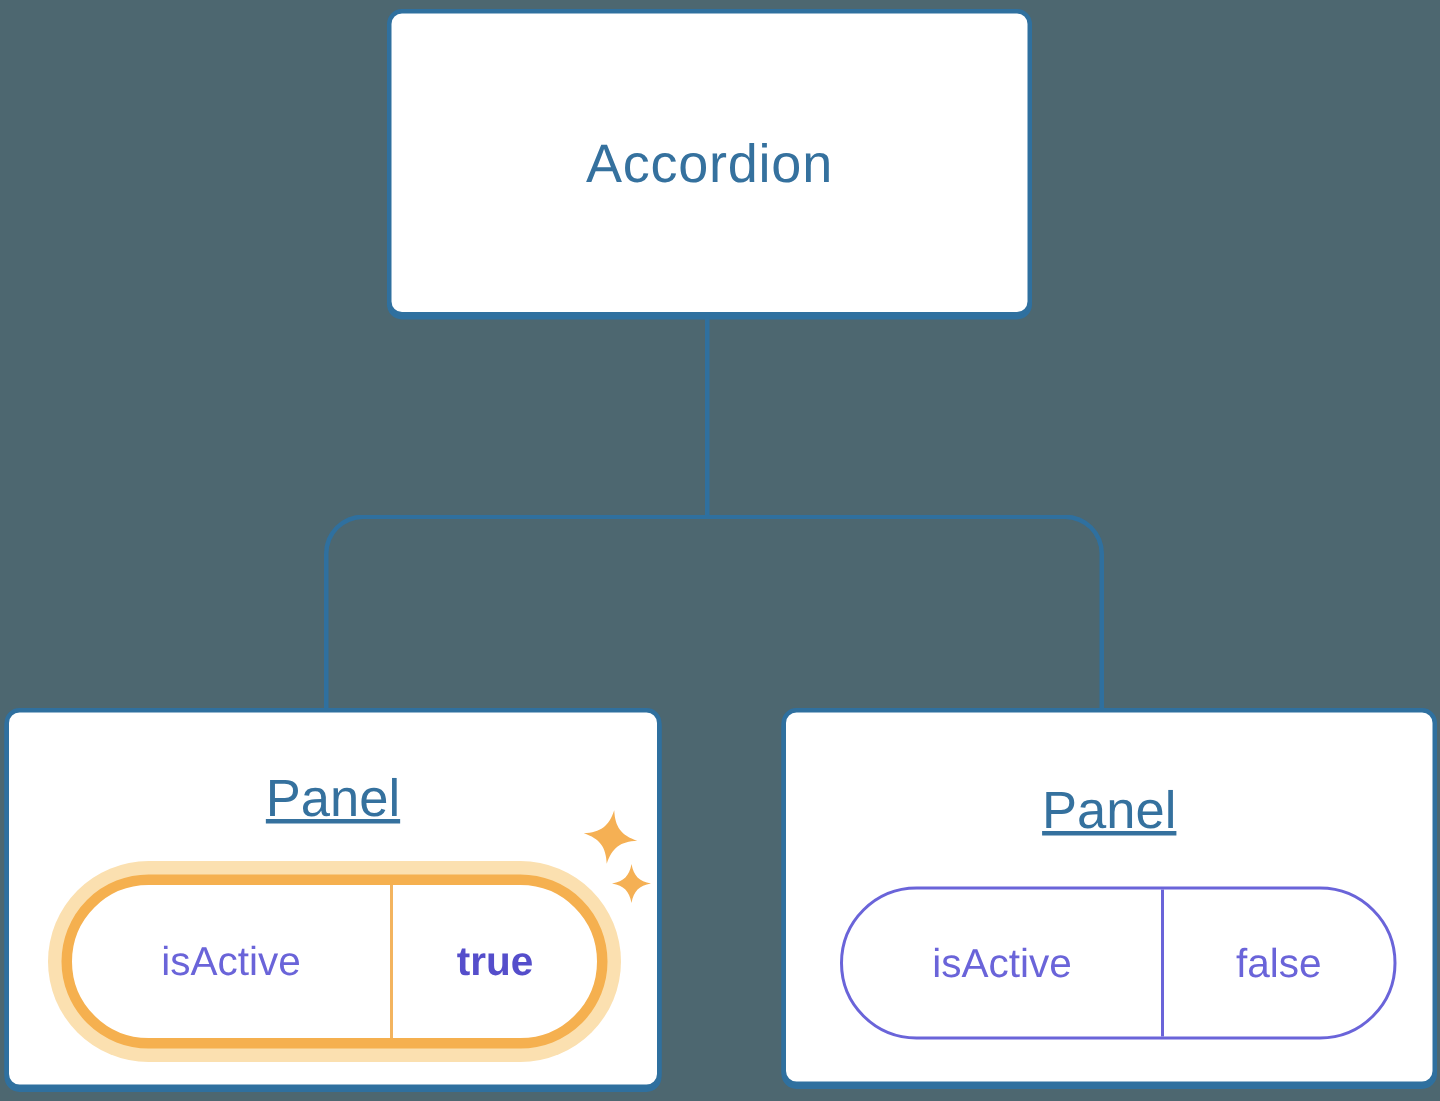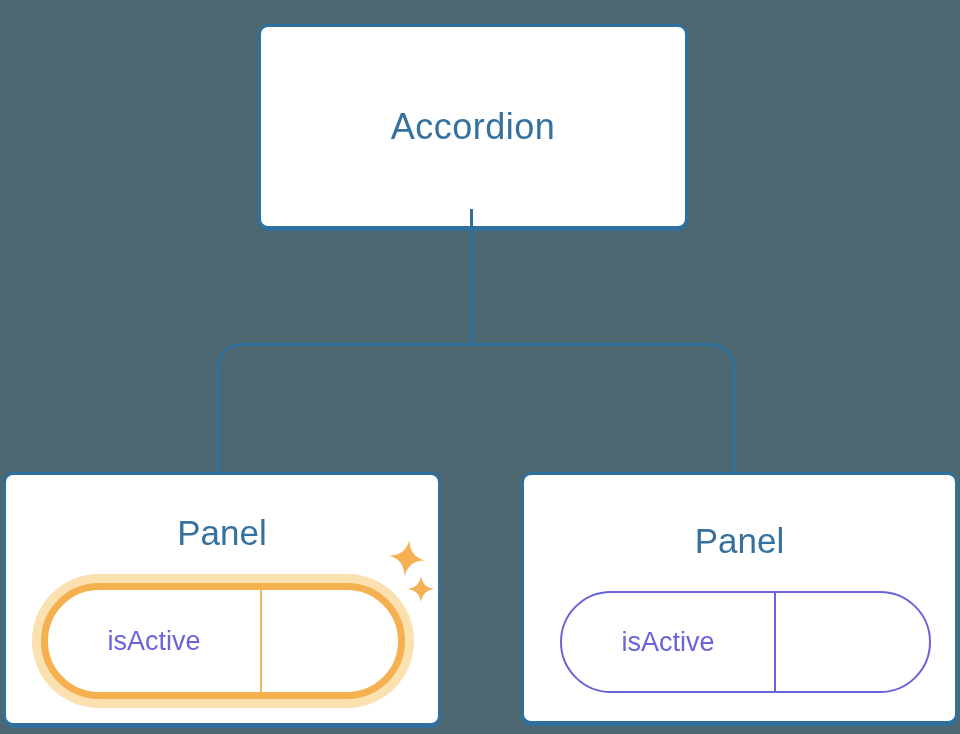--- a/index.html
+++ b/index.html
@@ -13,37 +13,38 @@
   
   .node{
     position:absolute;
     background:#ffffff;
     border:3px solid #2F709F;
     border-radius:10px;
     box-shadow:0 2px 0 #2F709F;
     box-sizing:border-box;
   }
   .root-node{
-    left:258px;top:24px;width:430px;height:205px;
+    left:258px;top:6px;width:430px;height:205px;
     display:flex;align-items:center;justify-content:center;
   }
   .node-label{
     color:#35719E;
     font-size:36px;
     font-weight:500;
     letter-spacing:0.5px;
   }
   .panel-node-left{left:3px;top:472px;width:438px;height:254px;}
   .panel-node-right{left:521px;top:472px;width:437px;height:252px;}
   .panel-title{
     position:absolute;left:0;right:0;
     text-align:center;
     color:#35719E;
     font-size:35px;
     font-weight:500;
+    text-decoration:underline;
   }
   .panel-node-left .panel-title{top:38px;}
   .panel-node-right .panel-title{top:46px;}
   
   .stem{
     position:absolute;
     left:470px;top:209px;
     width:3px;height:136px;
     background:#2F709F;
   }
@@ -107,29 +108,31 @@
   </div>
 
   <div class="stem"></div>
   <div class="branch"></div>
 
   <div class="node panel-node-left">
     <div class="panel-title">Panel</div>
     <div class="pill pill-active">
       <div class="pill-cell key">isActive</div>
       <div class="pill-divider"></div>
+      <div class="pill-cell val val-bold">true</div>
     </div>
   </div>
 
   <svg class="sparkles" viewBox="0 0 58 66">
     <path fill="#F5B054" transform="rotate(8 24 20)" d="M24 2 C26 13 31 18 42 20 C31 22 26 27 24 38 C22 27 17 22 6 20 C17 18 22 13 24 2 Z"></path>
     <path fill="#F5B054" d="M38 38 C39.5 46 43 49.5 51 51 C43 52.5 39.5 56 38 64 C36.5 56 33 52.5 25 51 C33 49.5 36.5 46 38 38 Z"></path>
   </svg>
 
   <div class="node panel-node-right">
     <div class="panel-title">Panel</div>
     <div class="pill pill-inactive">
       <div class="pill-cell key">isActive</div>
       <div class="pill-divider"></div>
+      <div class="pill-cell val">false</div>
     </div>
   </div>
 
 </div>
 
 </body></html>

